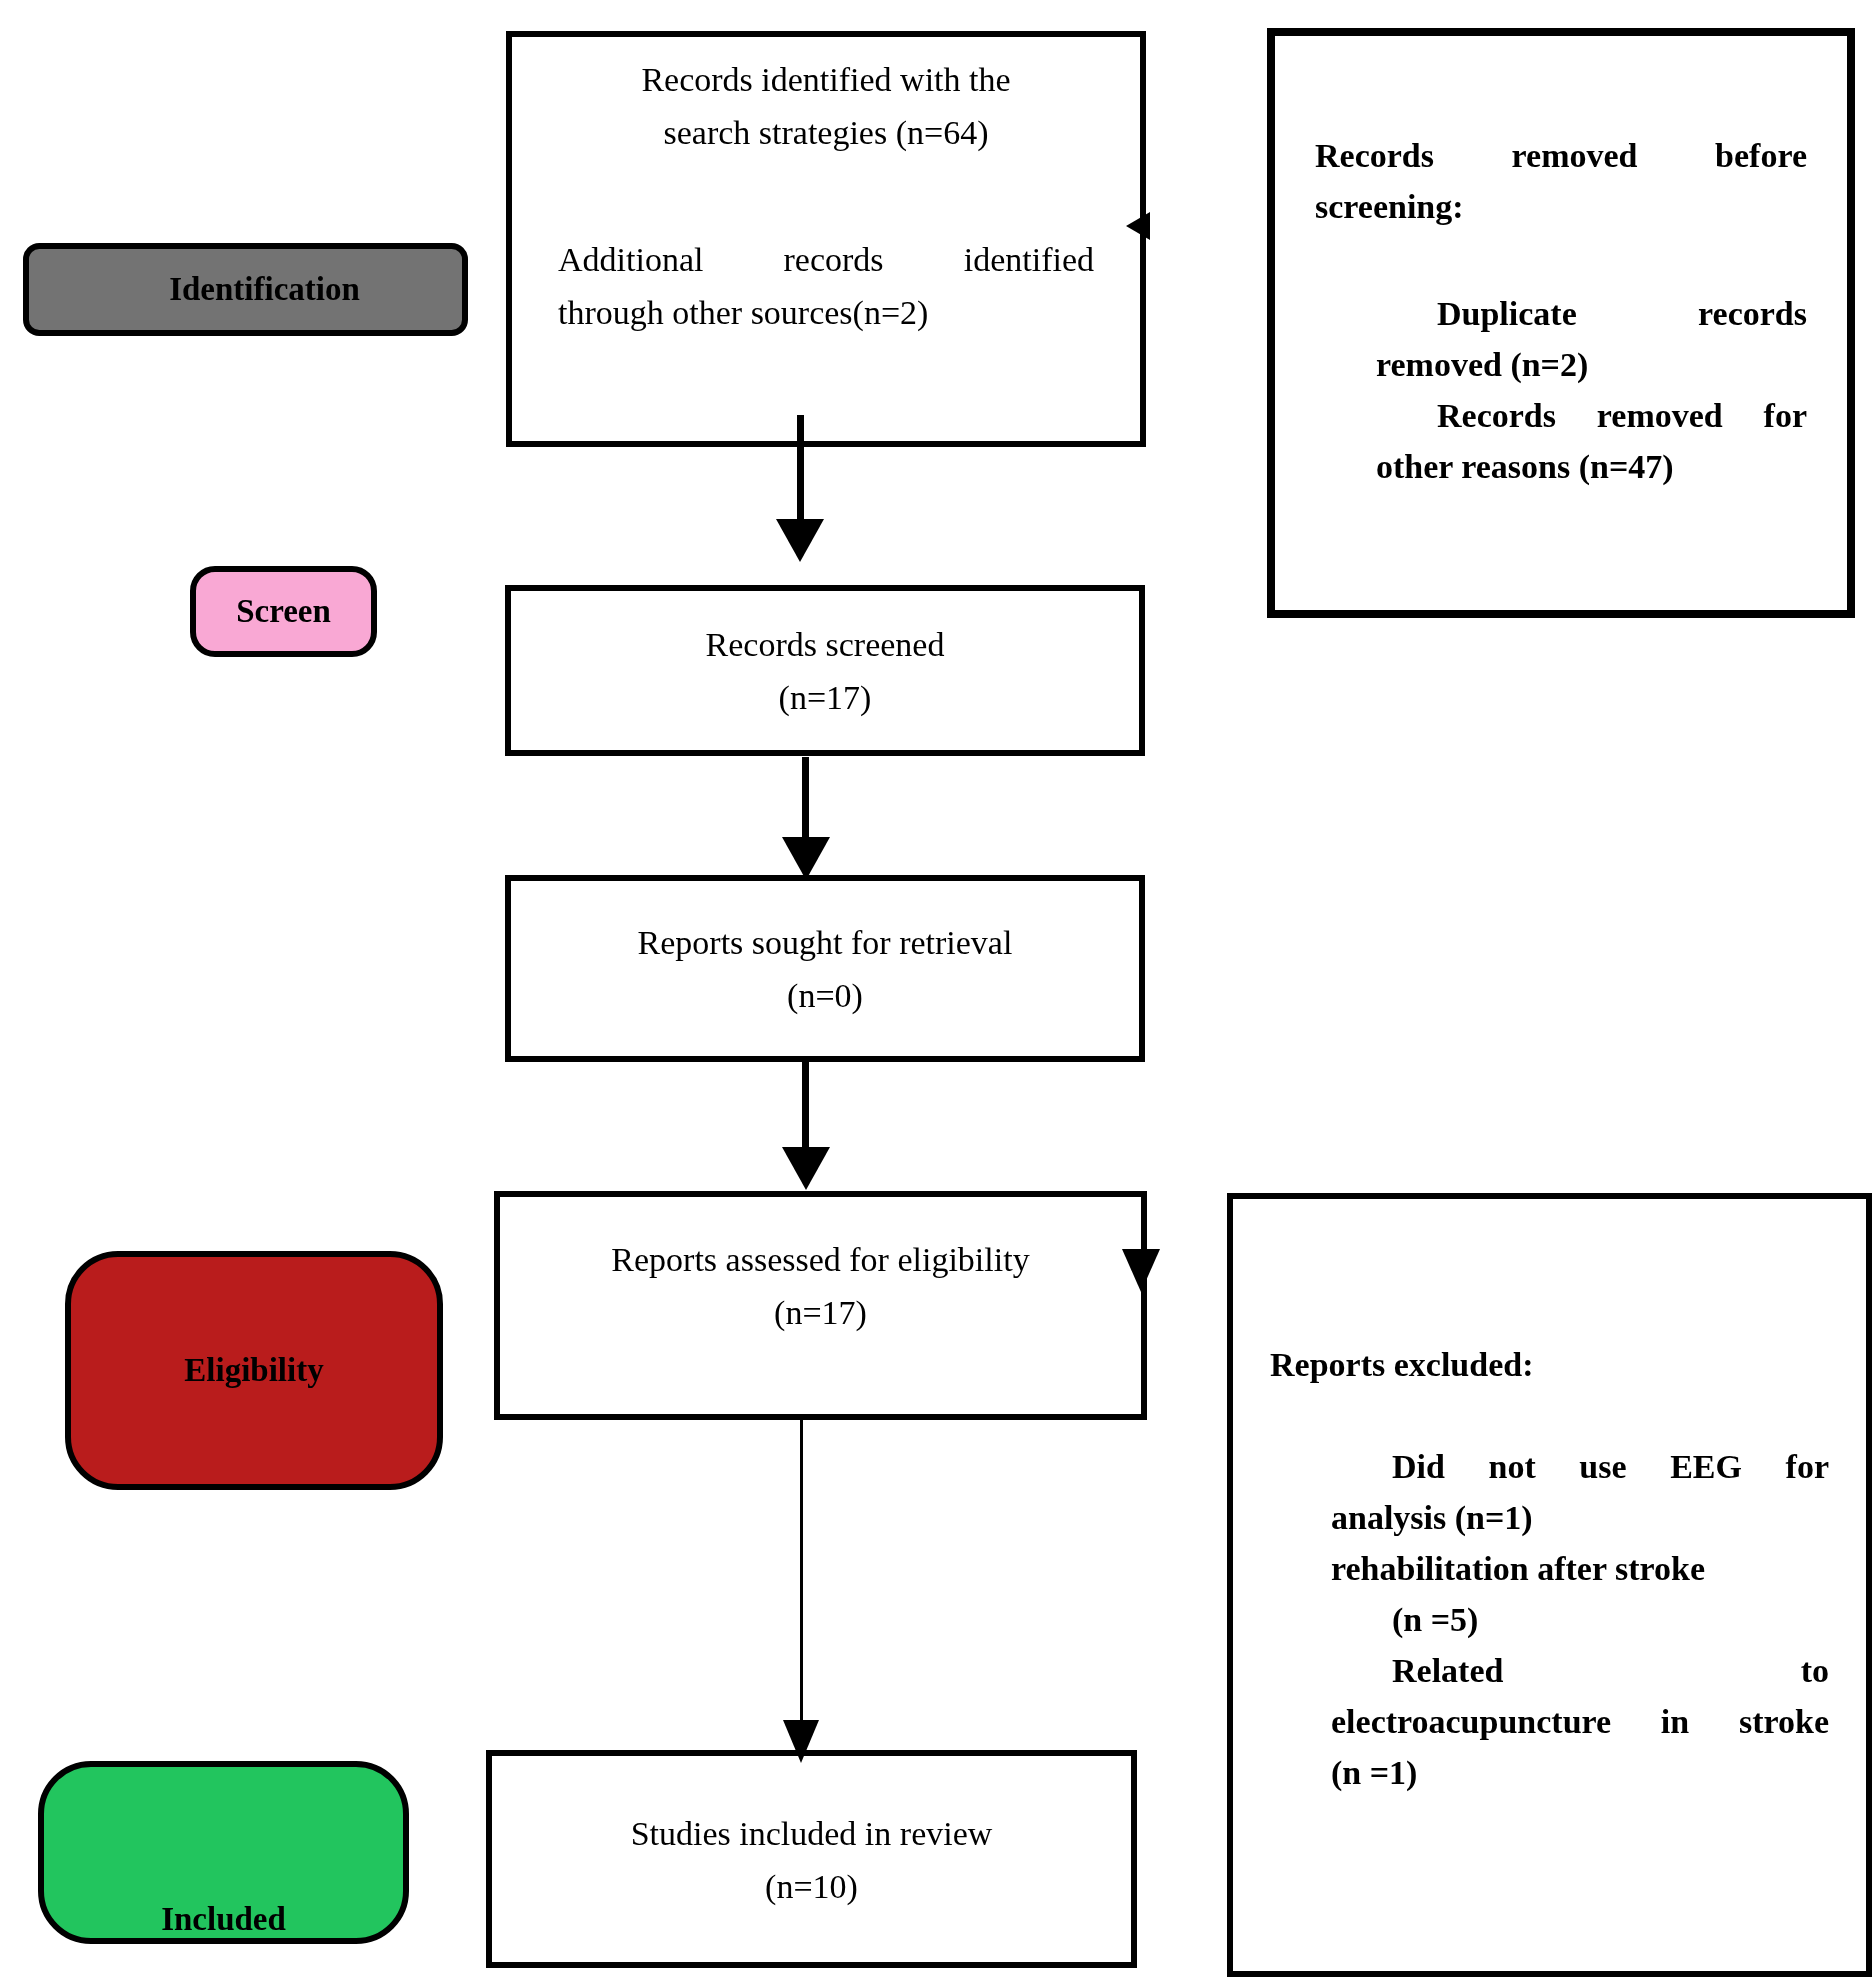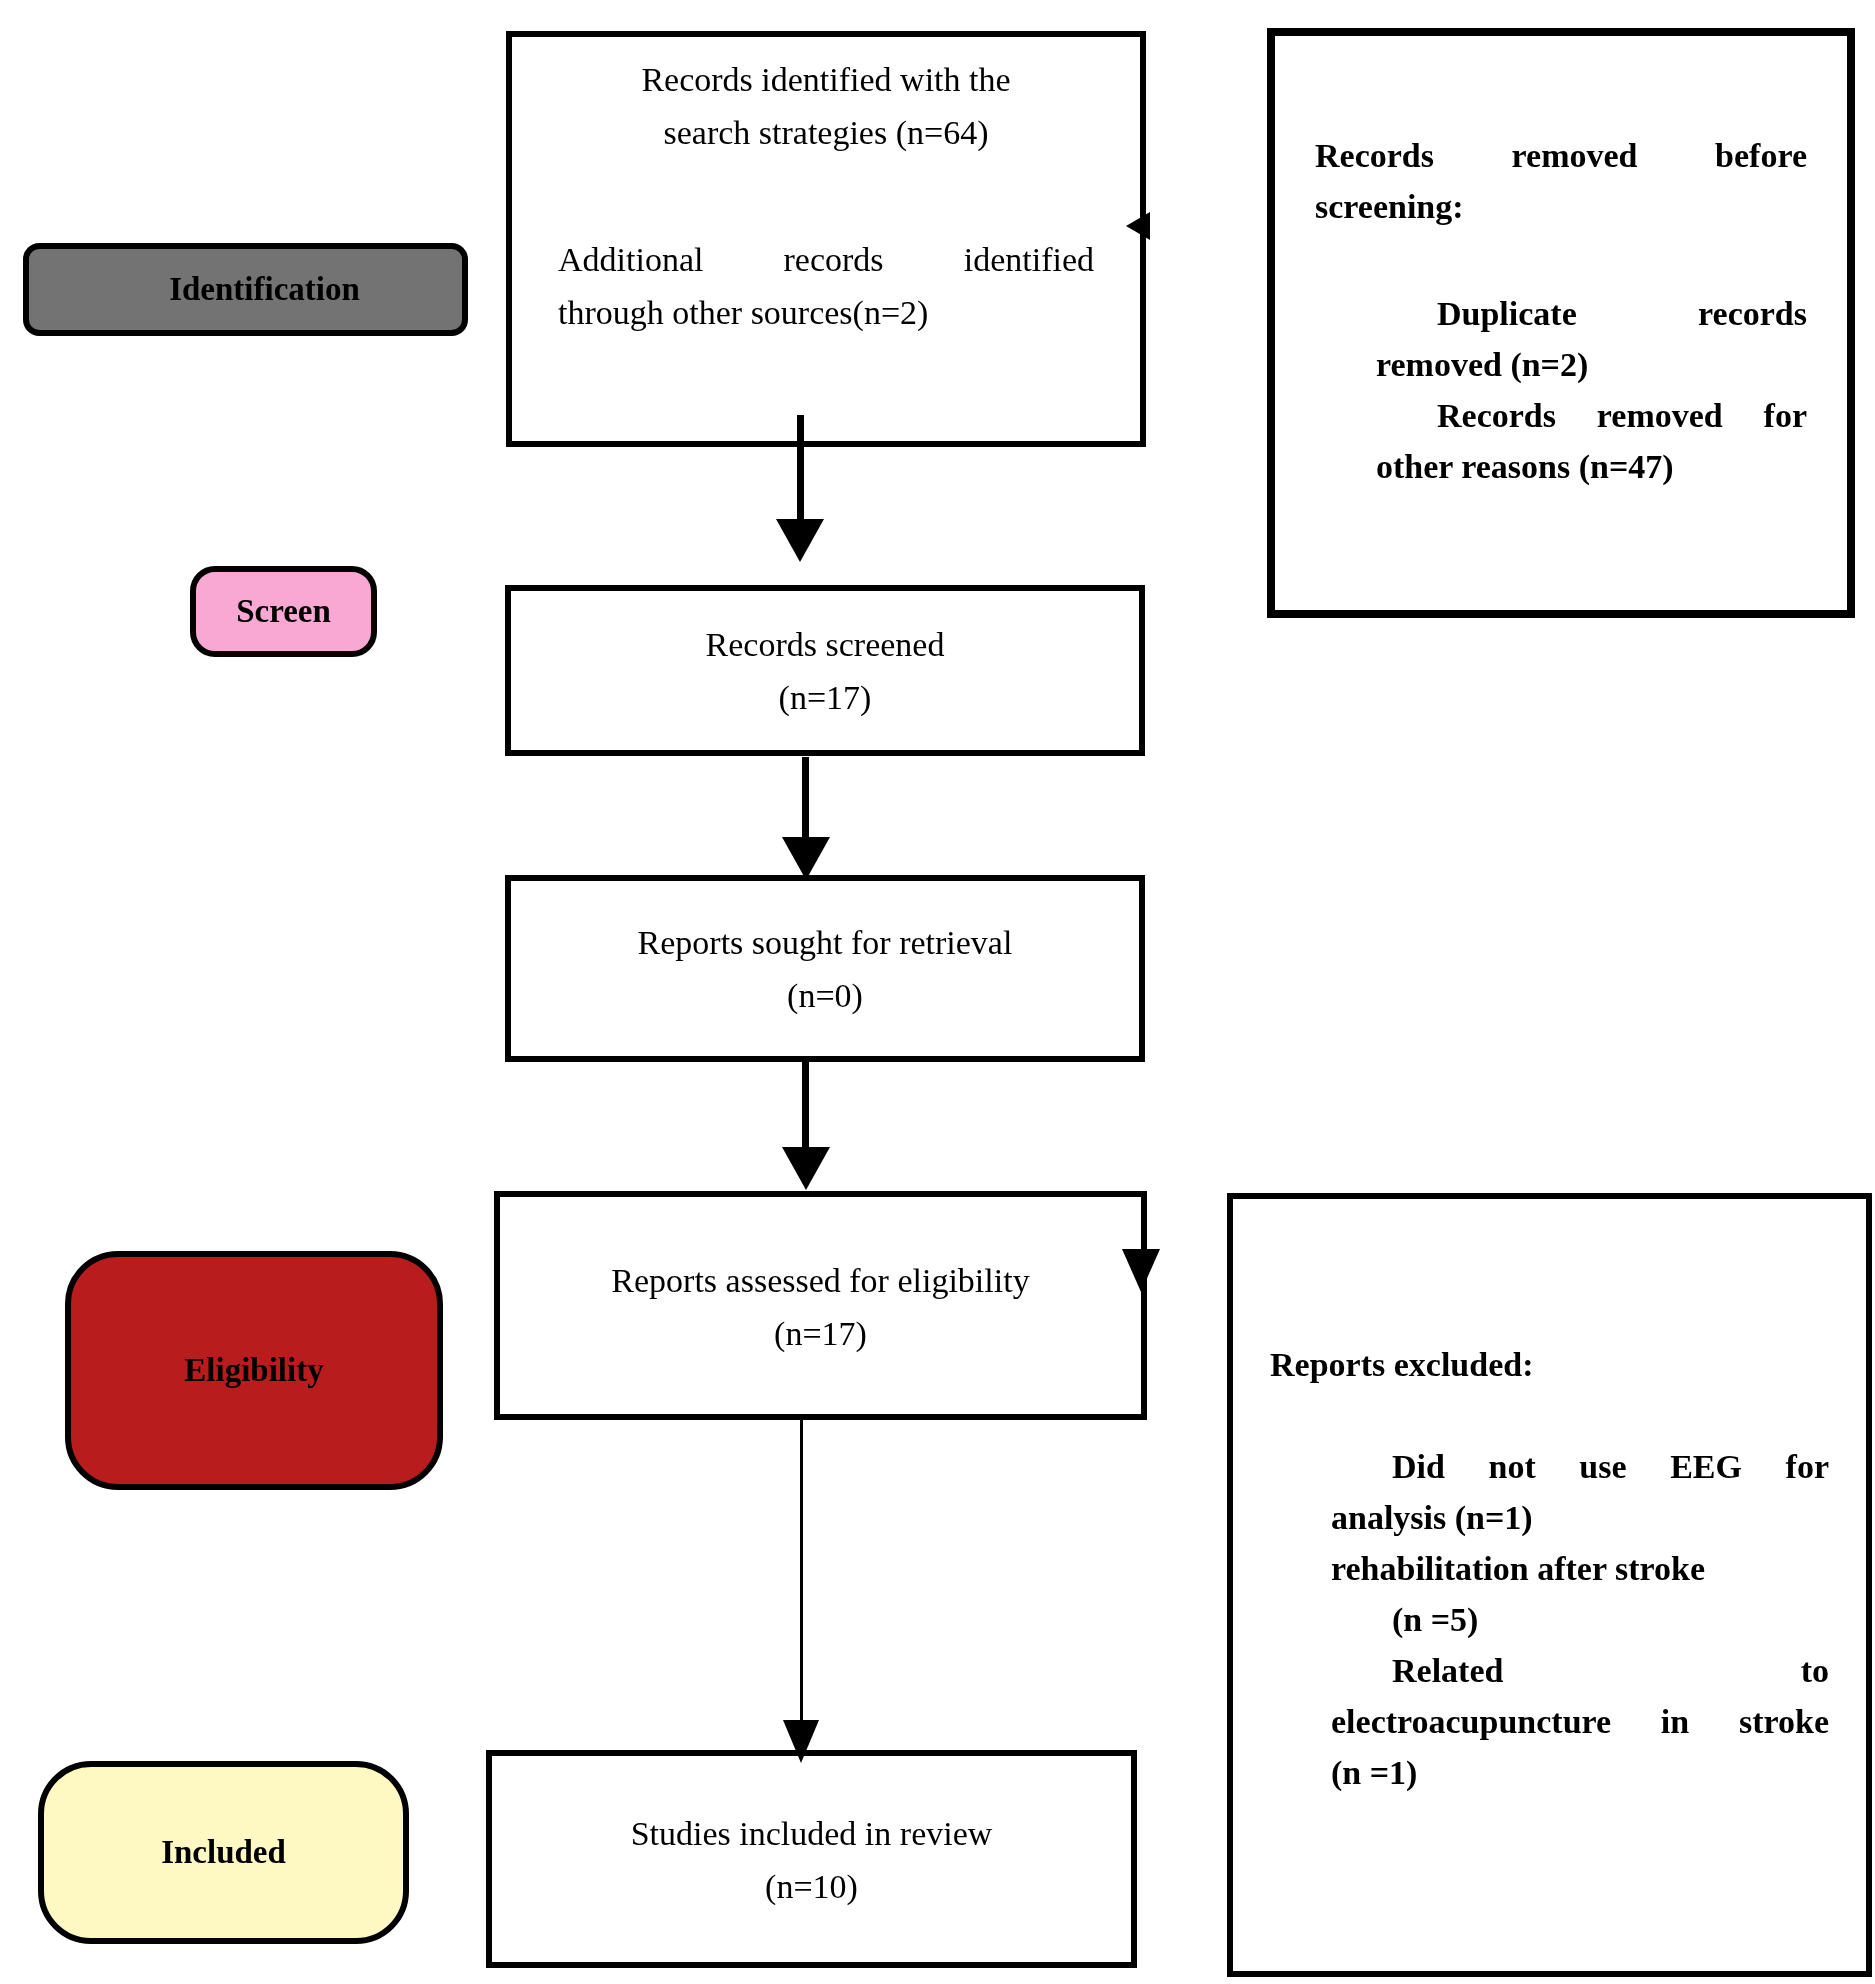--- a/index.html
+++ b/index.html
@@ -22,21 +22,21 @@
 
   
   .fbox {
     position:absolute; background:#fff; border:6.6px solid #000; box-sizing:border-box;
     font-size:34px;
   }
   .fbox .ln { height:53px; line-height:53px; overflow:hidden; }
   #box-identified       { left:506px; top:30.5px;   width:640px; height:416px; padding:16.3px 46px 0; }
   #box-screened         { left:505px; top:585px; width:640px; height:171px; padding:26.5px 46px 0; }
   #box-sought           { left:505px; top:875px; width:640px; height:187px; padding:35px 46px 12px; }
-  #box-assessed         { left:494px; top:1191px; width:653px; height:229px; padding:57px 46px 0; }
+  #box-assessed         { left:494px; top:1191px; width:653px; height:229px; padding:36px 46px 0; }
   #box-included-studies { left:486px; top:1750px; width:651px; height:218px; padding:51px 46px 0; }
 
   
   .sbox { position:absolute; background:#fff; box-sizing:border-box; font-size:34px; }
   .sbox .ln { height:51px; line-height:51px; overflow:hidden;font-weight:bold; }
   #box-removed  { left:1267px; top:28px;   width:588px; height:590px; border:8.1px solid #000; padding:94px 40px 0; }
   #box-excluded { left:1227px; top:1193px; width:645px; height:784px; border:6.6px solid #000; padding:140px 37px 11px; }
 
   
   .center { text-align:center; }
@@ -63,21 +63,21 @@
 
   <div class="stage" id="stage-identification" style="background-color: #737373; padding-left: 38px;">
     <span>Identification</span>
   </div>
   <div class="stage" id="stage-screen" style="background-color: #f9a8d4; border-radius: 25px;">
     <span>Screen</span>
   </div>
   <div class="stage" id="stage-eligibility" style="background-color: #b91c1c;">
     <span>Eligibility</span>
   </div>
-  <div class="stage" id="stage-included" style="background-color: #fef9c3;">
+  <div class="stage" id="stage-included" style="background-color: #22c55e; align-items: flex-end;">
     <span>Included</span>
   </div>
 
   <div class="fbox" id="box-identified">
     <div class="ln center">Records identified with the</div>
     <div class="ln center">search strategies (n=64)</div>
     <div class="sp145"></div>
     <div class="ln jline">Additional records identified</div>
     <div class="ln">through other sources(n=2)</div>
   </div>

